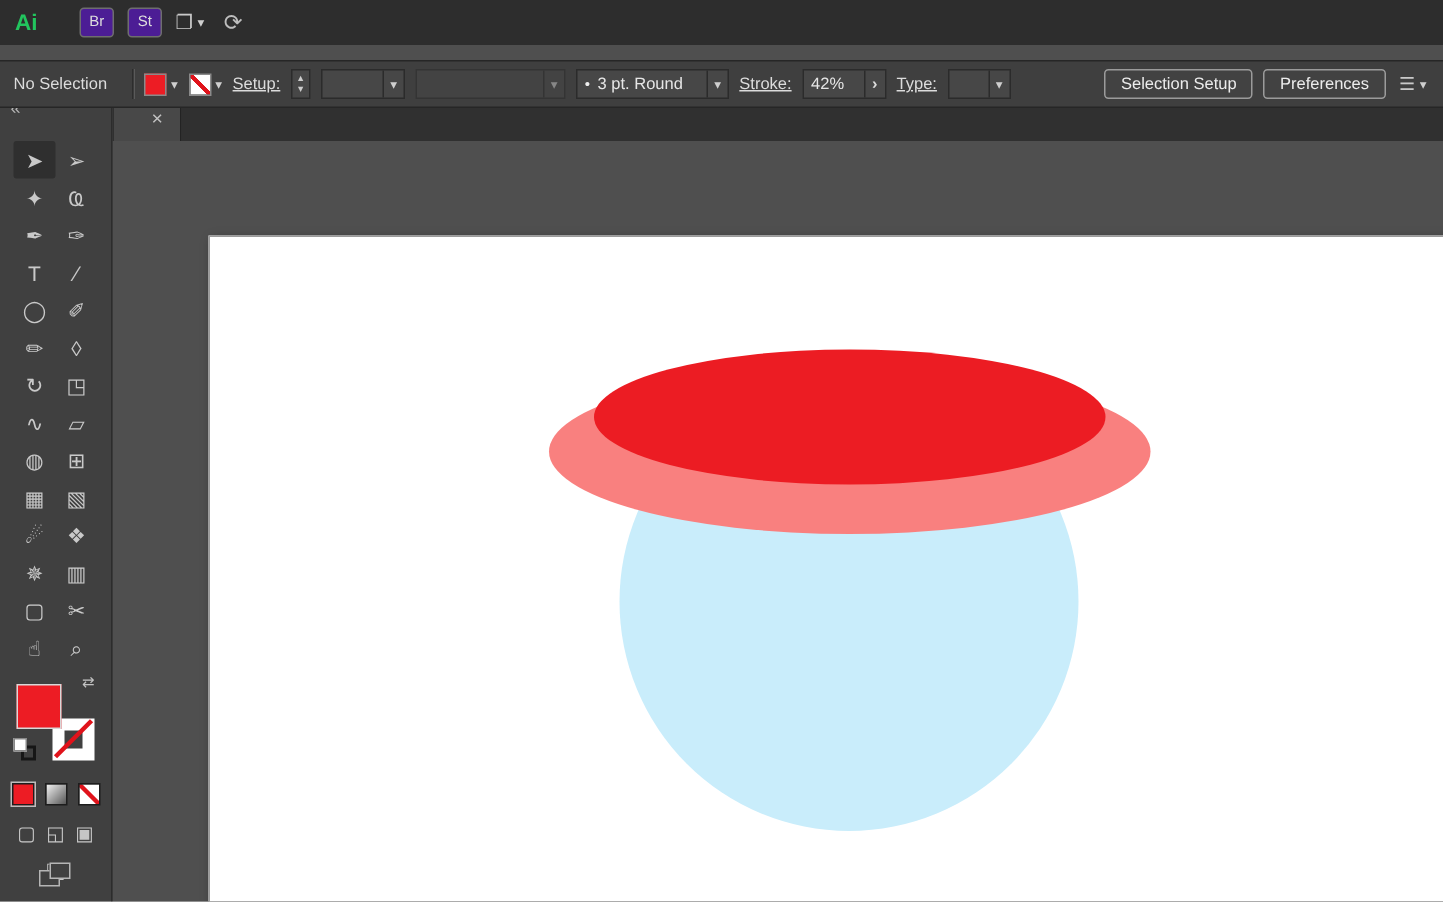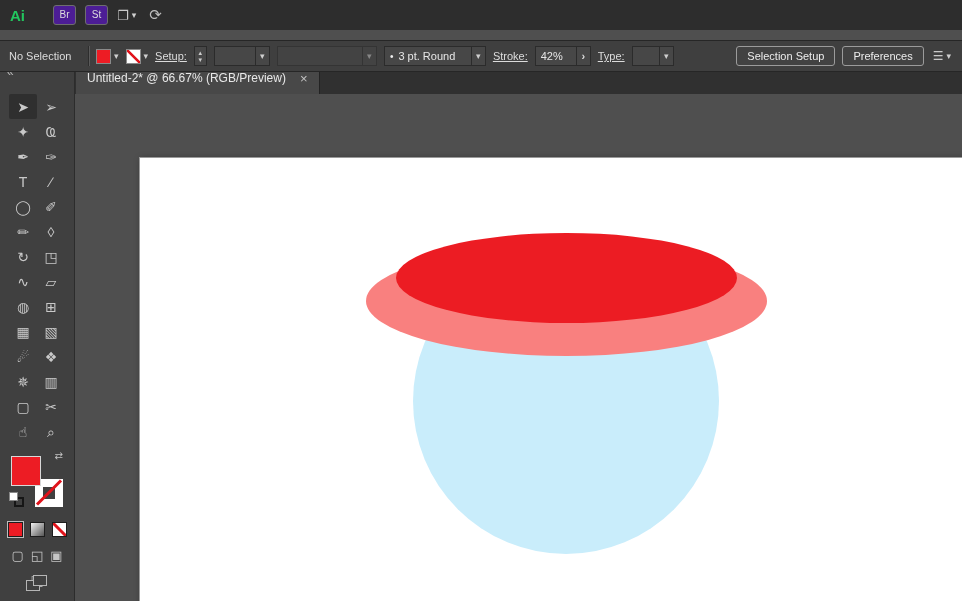--- a/index.html
+++ b/index.html
@@ -179,21 +179,20 @@
     <button class="btn">Selection Setup</button>
     <button class="btn">Preferences</button>
     <button class="cb-options">
       <span>☰</span>
       <span class="caret">▾</span>
     </button>
   </div>
 
   <div class="tabbar">
     <div class="tab">
-      <span>Untitled-2* @ 66.67% (RGB/Preview)</span>
       <span class="tab-close">×</span>
     </div>
   </div>
 
   <div class="toolbox">
     <span class="collapse">«</span>
 
     <div class="tools">
         <button class="tool selected">➤</button>
         <button class="tool">➢</button>

